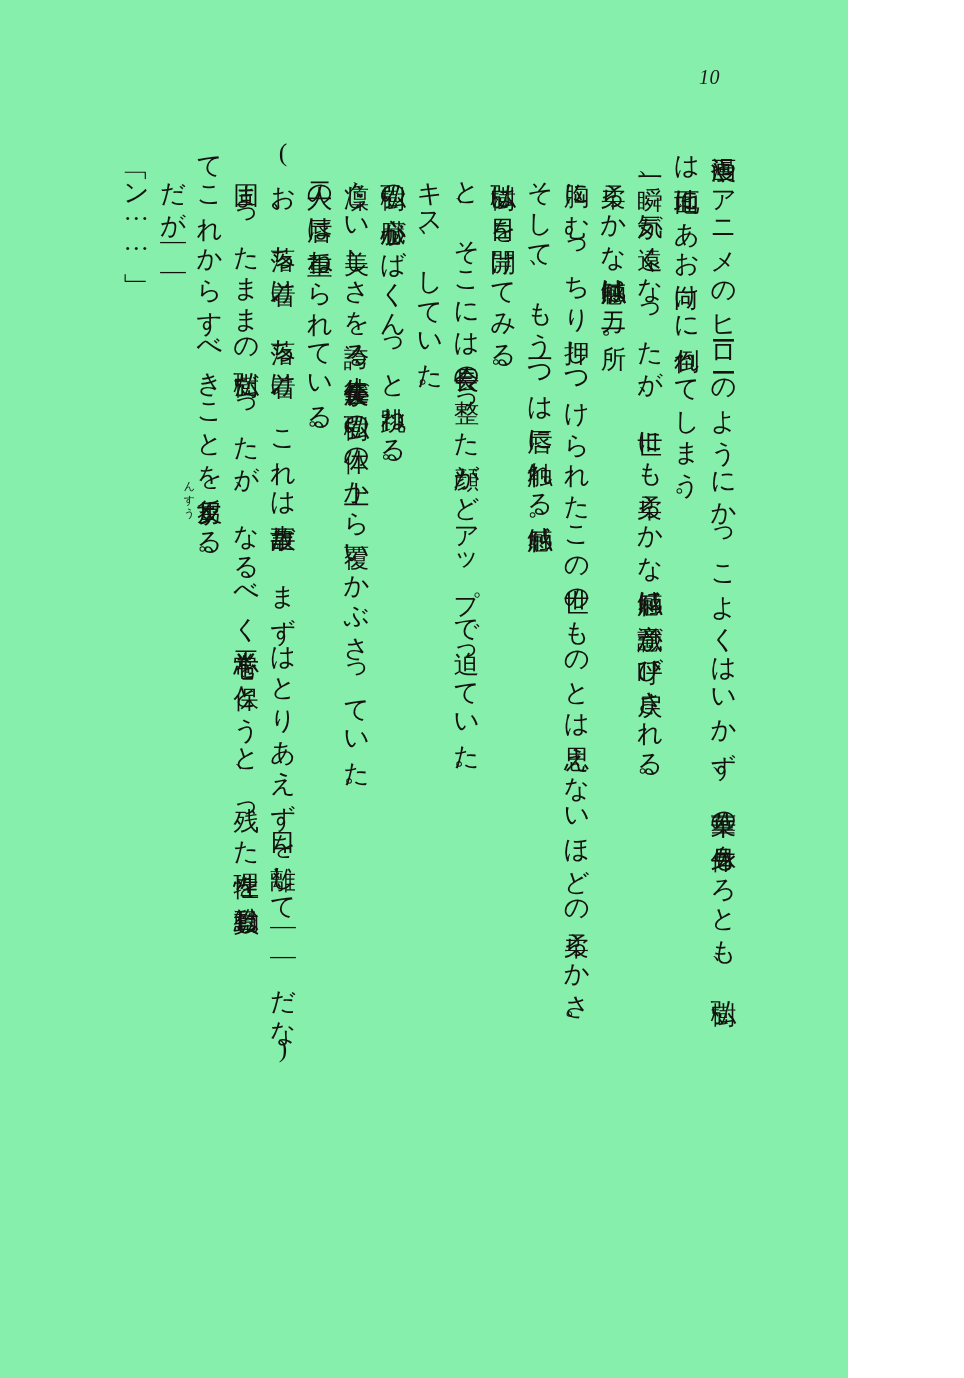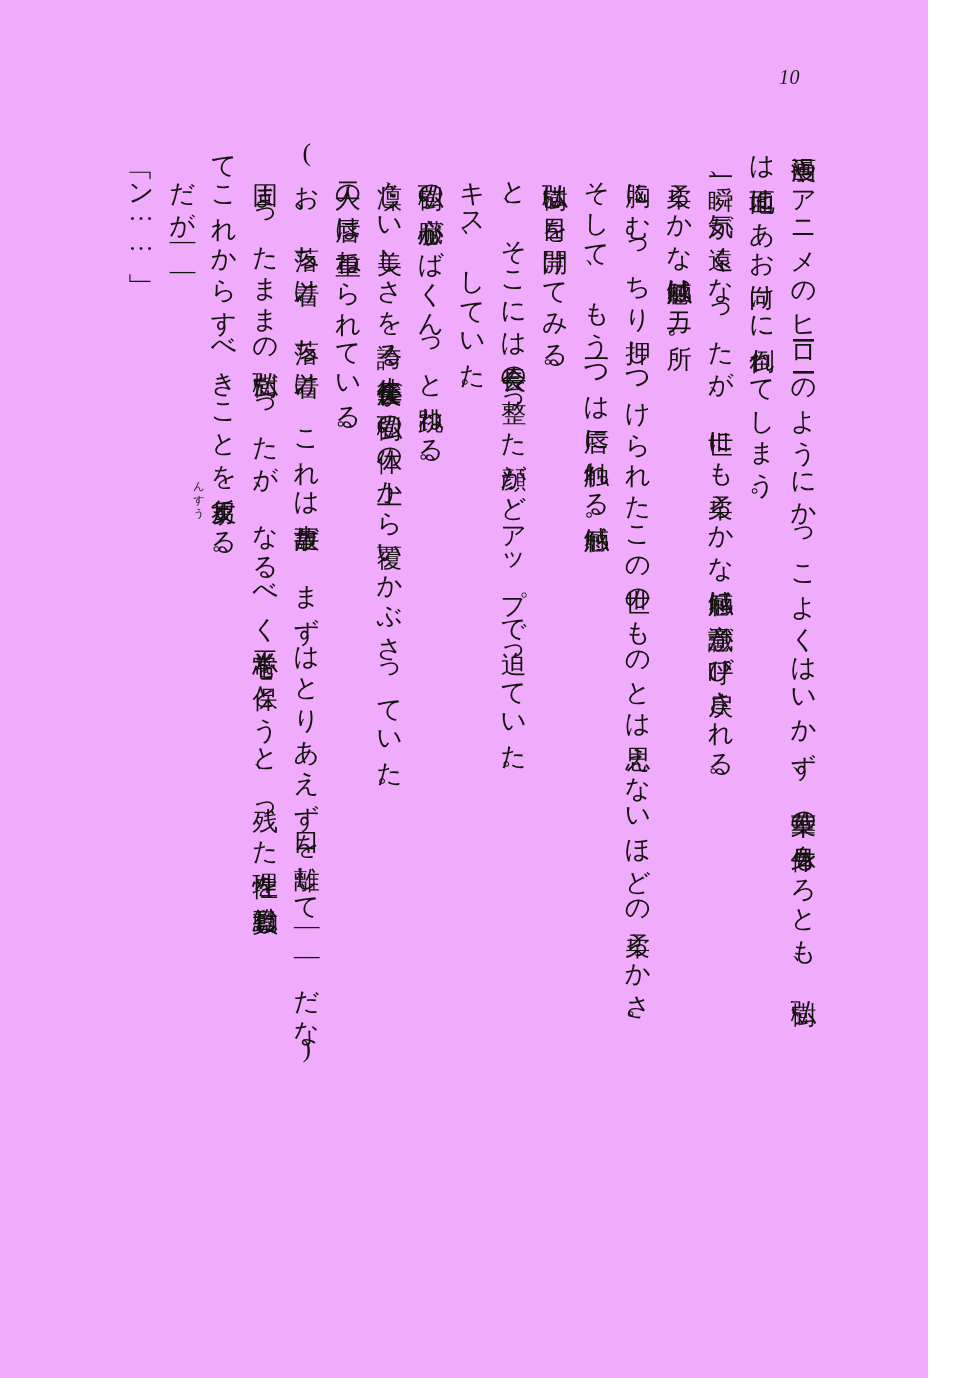--- a/index.html
+++ b/index.html
@@ -2,23 +2,23 @@
 <html><head>
 <meta charset="utf-8">
 <style>
   html, body {
     margin: 0;
     padding: 0;
     background: #ffffff;
   }
   .page {
     position: relative;
-    width: 928px;
+    width: 848px;
     height: 1378px;
-    background: #f0abfc;
+    background: #86efac;
     overflow: hidden;
     font-family: "Liberation Serif", "DejaVu Serif", serif;
     color: #14120f;
   }
   .page-number {
     position: absolute;
     top: 66px;
     right: 128px;
     font-size: 20px;
     font-style: italic;

